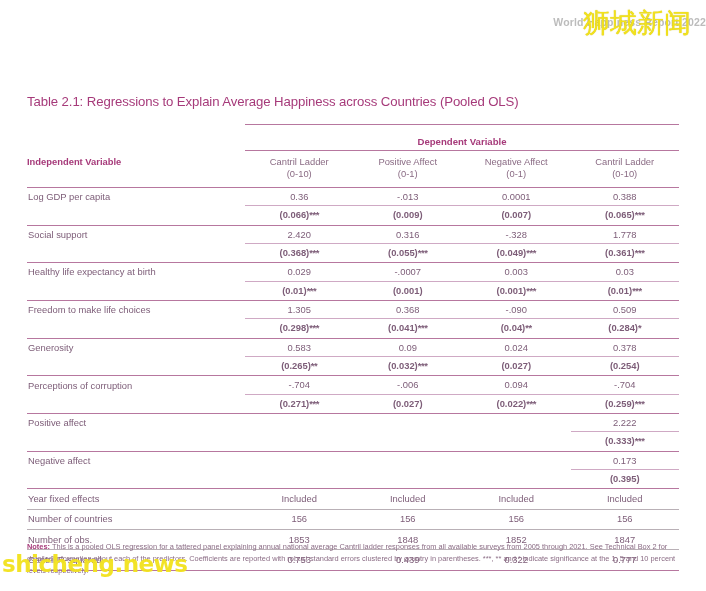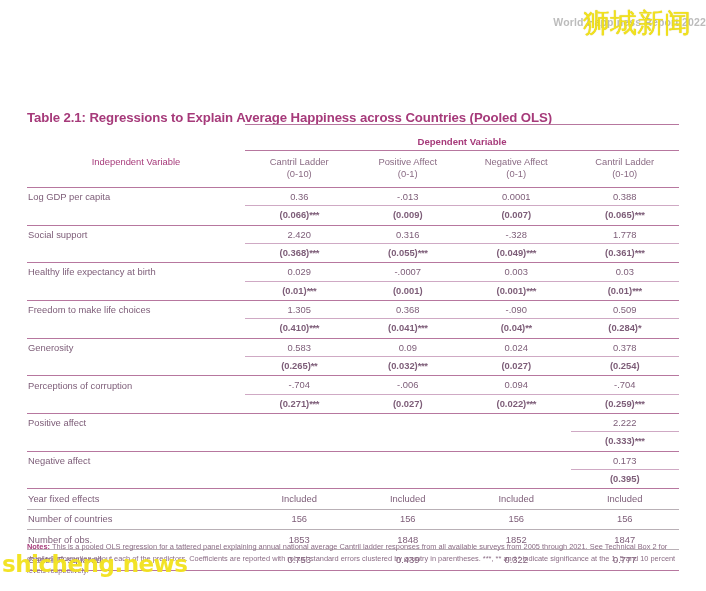--- a/index.html
+++ b/index.html
@@ -49,24 +49,24 @@
     font-weight: bold;
     color: #f2e21c;
     letter-spacing: -.5px;
     font-family: "DejaVu Sans", sans-serif;
     opacity: .95;
   }
 
   
   .table-title {
     position: absolute;
-    top: 110px;
+    top: 94px;
     left: 27px;
     font-size: 13.2px;
-    font-weight: bold;
+    font-weight: normal;
     color: #a63a7a;
     letter-spacing: -.1px;
   }
 
   
   .tbl-wrap {
     position: absolute;
     top: 124px;
     left: 27px;
     width: 652px;
@@ -100,22 +100,22 @@
     font-size: 9.6px;
     padding: 11px 0 3px;
   }
   tr.r-colhead td {
     text-align: center;
     padding: 5px 0 6px;
     line-height: 1.32;
     color: #8a6b84;
   }
   tr.r-colhead td.c-label {
-    text-align: center;
-    font-weight: normal;
+    text-align: left;
+    font-weight: bold;
     color: #a63a7a;
     vertical-align: top;
     padding-top: 5px;
   }
 
   tr.r-coef td { padding: 4px 0 3px; line-height: 1.1; }
   tr.r-coef td.c-label { text-align: left; padding-left: 1px; margin-top: 40px; }
   tr.r-se   td { padding: 4px 0 4px; line-height: 1.1; font-weight: bold; }
   tr.r-sum  td { padding: 4.5px 0 4.5px; line-height: 1.1; }
   tr.r-sum  td.c-label { text-align: left; padding-left: 1px; }
@@ -215,21 +215,21 @@
         </tr>
         <tr class="r-coef">
           <td class="c-label rule-top">Freedom to make life choices</td>
           <td class="c-num rule-top">1.305</td>
           <td class="c-num rule-top">0.368</td>
           <td class="c-num rule-top">-.090</td>
           <td class="c-num rule-top">0.509</td>
         </tr>
         <tr class="r-se">
           <td class="c-label"></td>
-          <td class="c-num rule-thin"><span>(0.410)</span><span class="stars">***</span></td>
+          <td class="c-num rule-thin"><span>(0.298)</span><span class="stars">***</span></td>
           <td class="c-num rule-thin"><span>(0.041)</span><span class="stars">***</span></td>
           <td class="c-num rule-thin"><span>(0.04)</span><span class="stars">**</span></td>
           <td class="c-num rule-thin"><span>(0.284)</span><span class="stars">*</span></td>
         </tr>
         <tr class="r-coef">
           <td class="c-label rule-top">Generosity</td>
           <td class="c-num rule-top">0.583</td>
           <td class="c-num rule-top">0.09</td>
           <td class="c-num rule-top">0.024</td>
           <td class="c-num rule-top">0.378</td>

